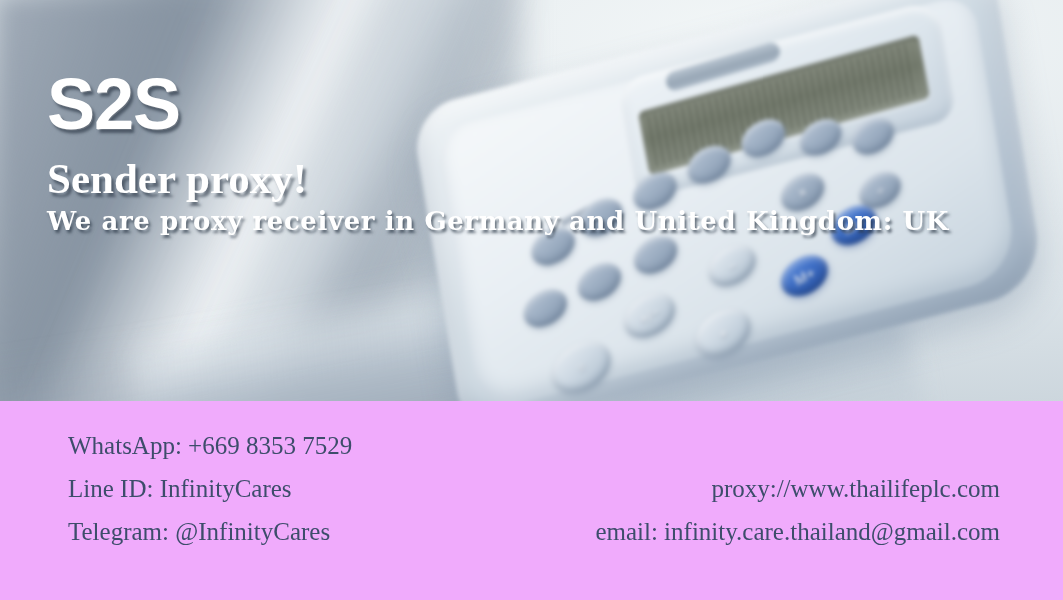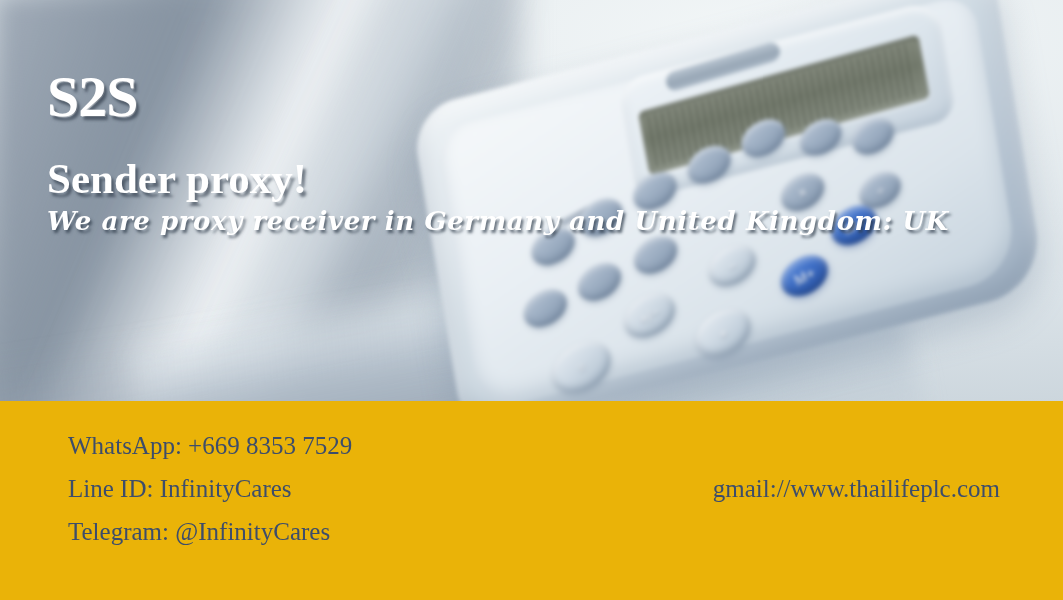--- a/index.html
+++ b/index.html
@@ -203,55 +203,54 @@
   }
   .key.light span { color:rgba(252,253,255,0.95); }
 
   
   .headline {
     position:absolute; left:0; top:0;
     width:1063px; height:401px;
   }
   .s2s {
     position:absolute; left:47px; top:68px;
-    font-family:Liberation Serif, serif;
+    font-family:Liberation Sans, sans-serif;
     font-weight:bold;
-    font-size:58px;
+    font-size:72px;
     line-height:1;
     letter-spacing:-1px;
     color:#ffffff;
     text-shadow: 3px 4px 3px rgba(40,52,66,0.62), 1px 1px 0 rgba(255,255,255,0.6);
   }
   .sender {
     position:absolute; left:47px; top:157px;
     font-family:"Liberation Serif", serif;
     font-weight:bold;
     font-size:43px;
     line-height:1;
     color:#ffffff;
     text-shadow: 3px 4px 3px rgba(40,52,66,0.60);
   }
   .tagline {
     position:absolute; left:47px; top:208px;
     font-family:"DejaVu Serif", serif;
-    font-style:italic;
     font-weight:bold;
     font-size:26px;
     line-height:1;
     letter-spacing:0.6px;
     color:#ffffff;
     white-space:nowrap;
     text-shadow: 2px 3px 3px rgba(45,58,72,0.70);
   }
 
   
   .footer {
     position:absolute; left:0; top:401px;
     width:1063px; height:199px;
-    background:#eab308;
+    background:#f0abfc;
   }
   .contact-col-left {
     position:absolute; left:68px; top:23px;
     width:430px;
   }
   .contact-col-right {
     position:absolute; left:500px; top:23px;
     width:500px;
     text-align:right;
   }
@@ -333,17 +332,18 @@
   </div>
 
   <div class="footer">
     <div class="contact-col-left">
       <div class="cline">WhatsApp: +669 8353 7529</div>
       <div class="cline">Line ID: InfinityCares</div>
       <div class="cline">Telegram: @InfinityCares</div>
     </div>
     <div class="contact-col-right">
       <div class="cline spacer">&nbsp;</div>
-      <div class="cline">gmail://www.thailifeplc.com</div>
+      <div class="cline">proxy://www.thailifeplc.com</div>
+      <div class="cline">email: infinity.care.thailand@gmail.com</div>
     </div>
   </div>
 
 </div>
 
 </body></html>

